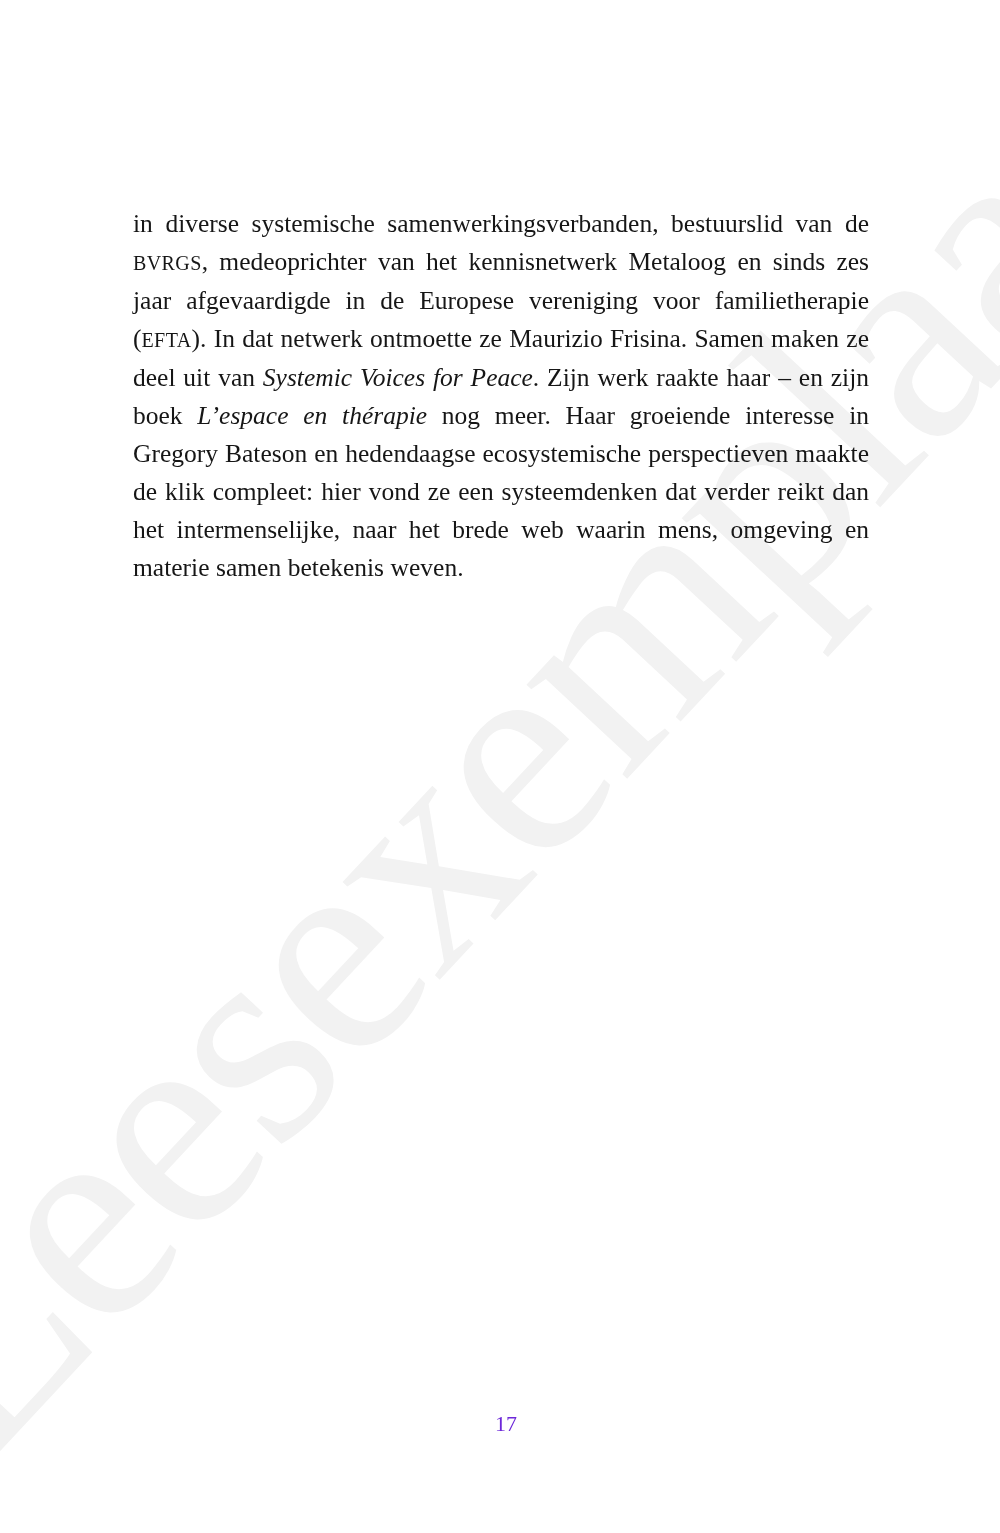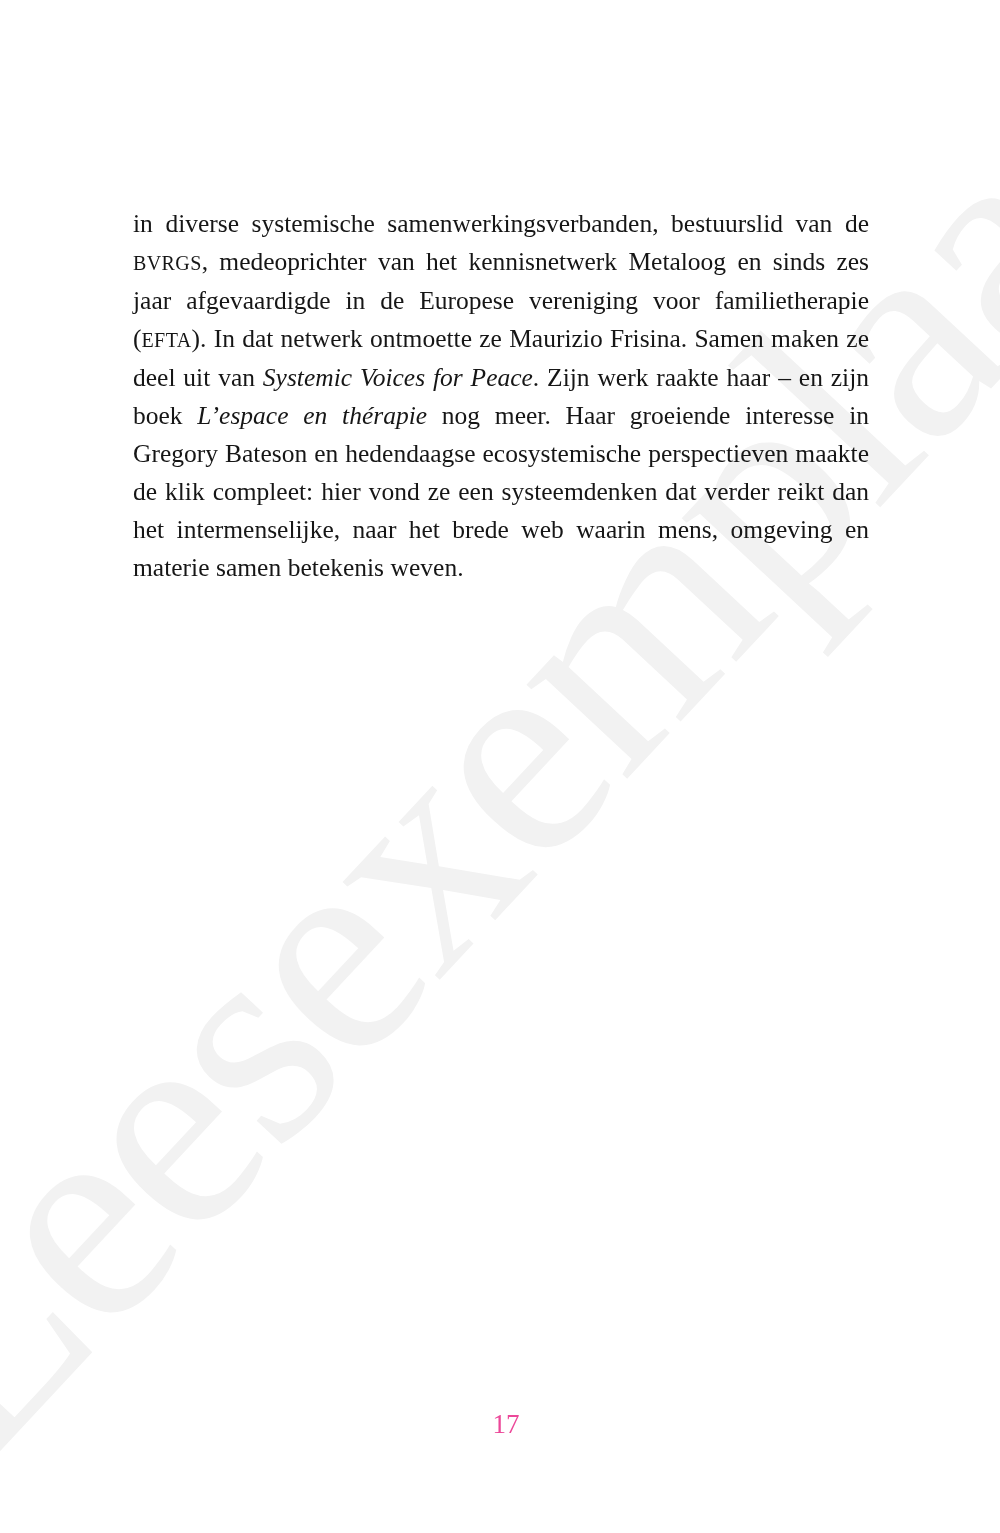--- a/index.html
+++ b/index.html
@@ -74,23 +74,23 @@
     letter-spacing: 0.4px;
   }
 
   
   .folio {
     position: absolute;
     left: 12px;
     right: 0;
     top: 1409px;
     text-align: center;
-    font-size: 27px;
+    font-size: 22px;
     line-height: 30px;
-    color: #ec4899;
+    color: #6d28d9;
     z-index: 2;
   }
 </style>
 </head>
 <body>
 
 <div class="page">
 
   <div class="watermark-layer">
     <div class="watermark-text">Leesexemplaar</div>

